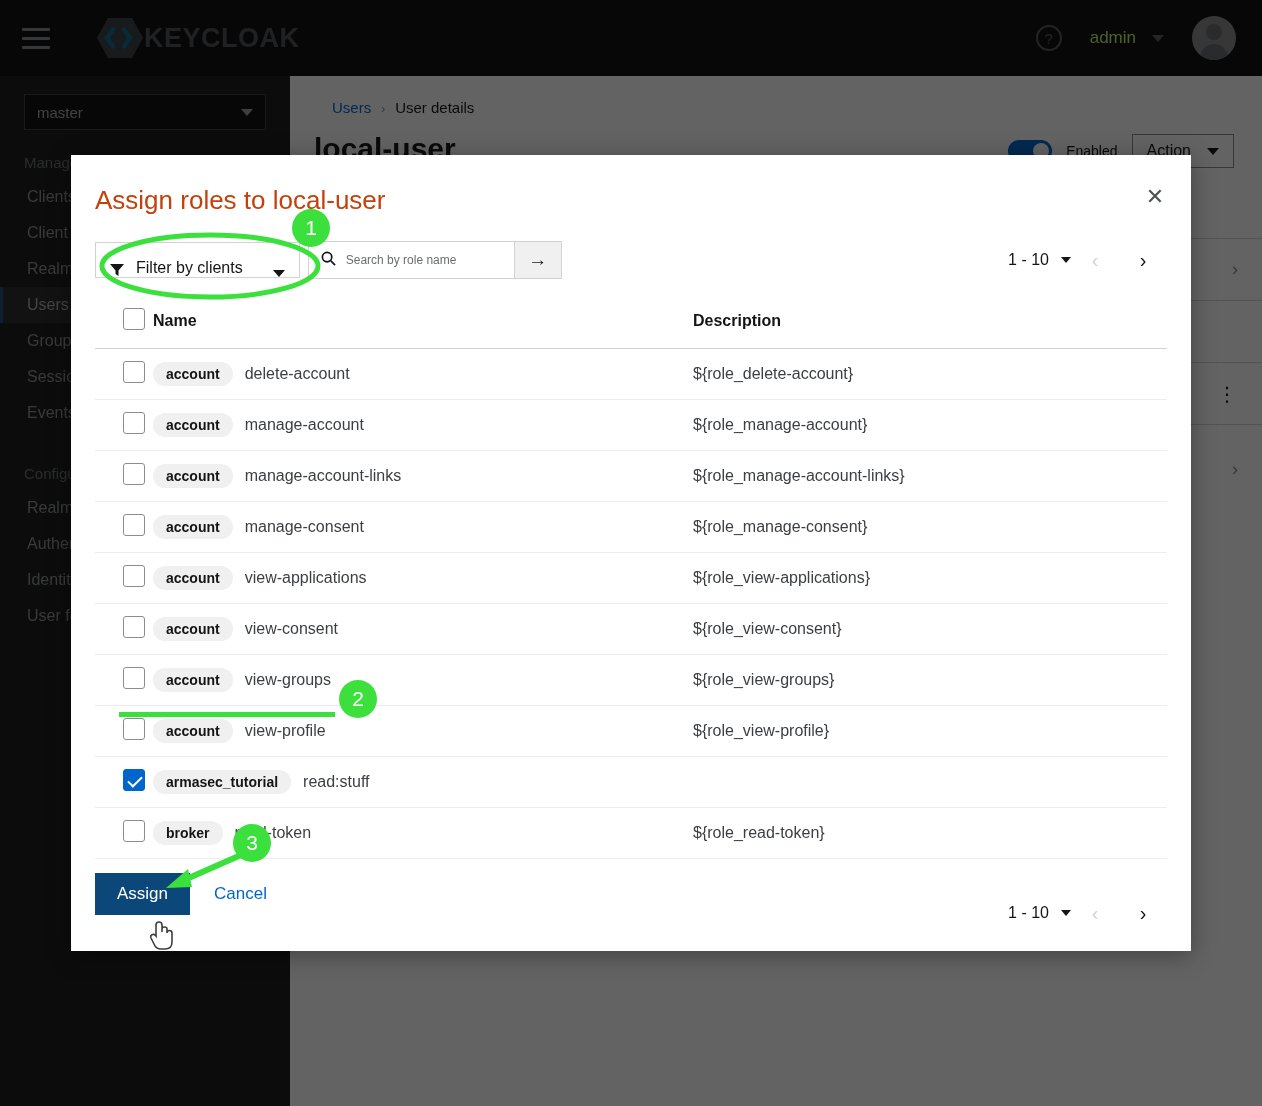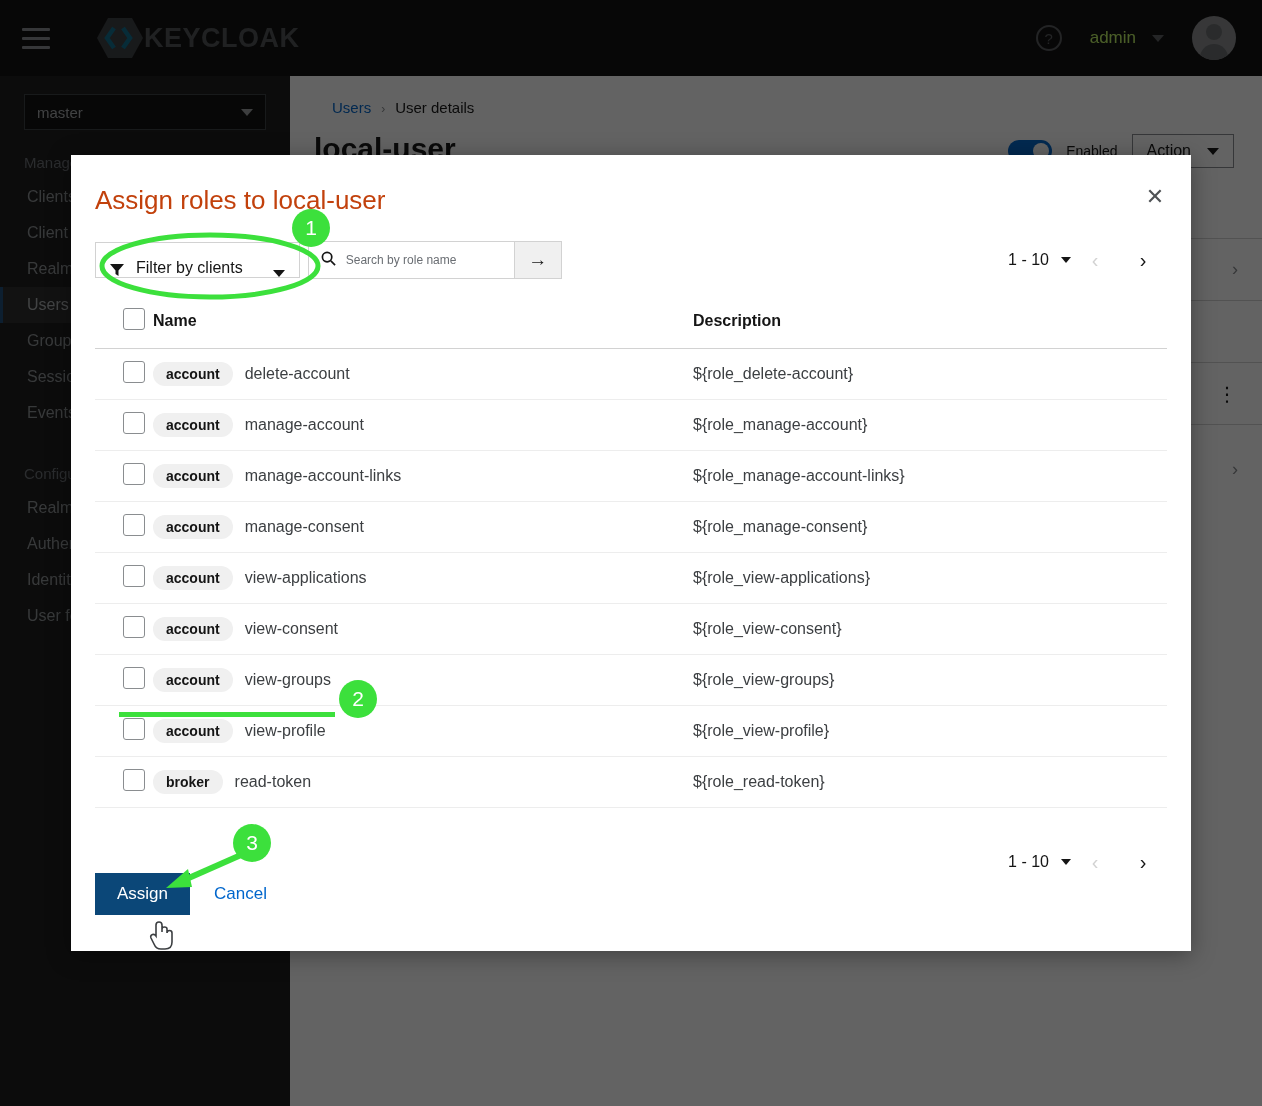--- a/index.html
+++ b/index.html
@@ -366,20 +366,25 @@
         <td class="cb-cell"><span class="cb"></span></td>
         <td class="name-cell"><span class="badge">account</span><span class="role-name">view-groups</span></td>
         <td>${role_view-groups}</td>
       </tr>
       <tr>
         <td class="cb-cell"><span class="cb"></span></td>
         <td class="name-cell"><span class="badge">account</span><span class="role-name">view-profile</span></td>
         <td>${role_view-profile}</td>
       </tr>
       <tr>
+        <td class="cb-cell"><span class="cb checked"></span></td>
+        <td class="name-cell"><span class="badge">armasec_tutorial</span><span class="role-name">read:stuff</span></td>
+        <td></td>
+      </tr>
+      <tr>
         <td class="cb-cell"><span class="cb"></span></td>
         <td class="name-cell"><span class="badge">broker</span><span class="role-name">read-token</span></td>
         <td>${role_read-token}</td>
       </tr>
     </tbody>
   </table>
 
   <div class="bottom-pagination">
     <div class="pg-range">
       <span>1 - 10</span>

